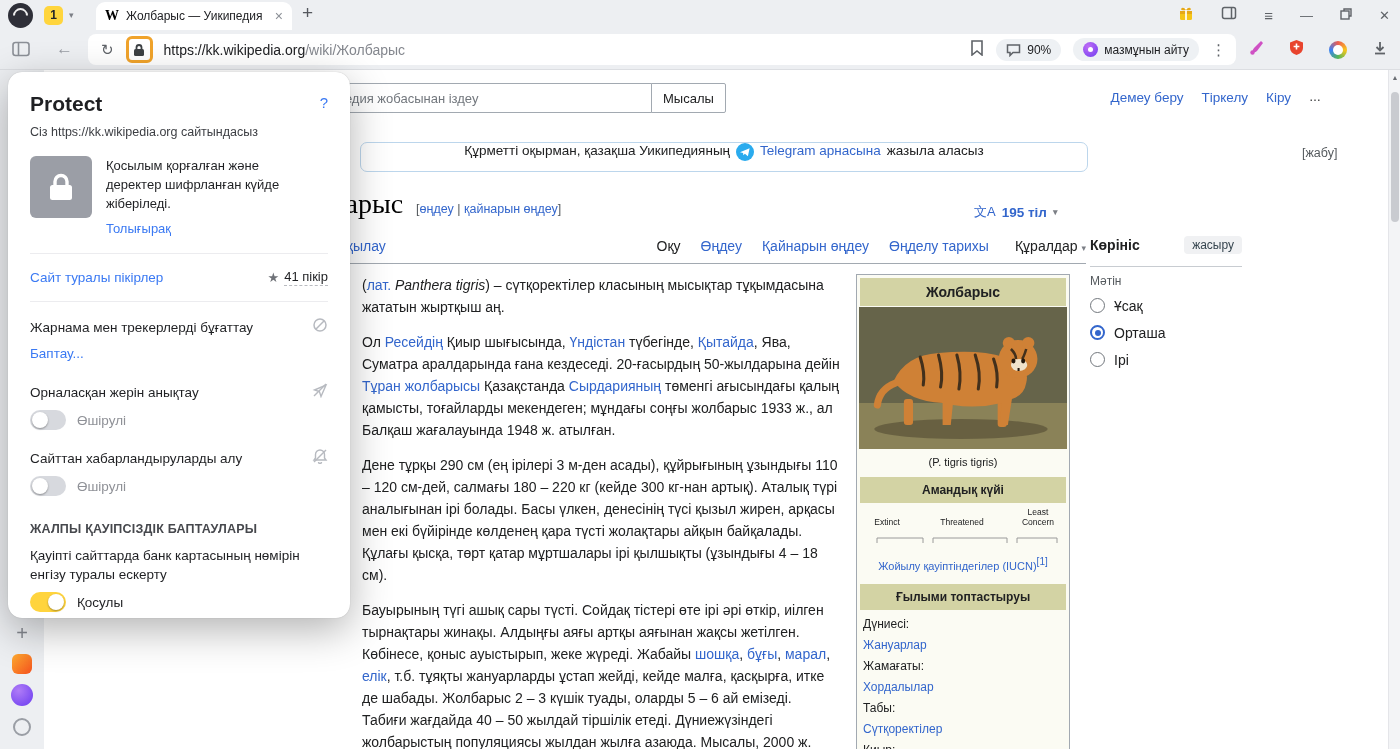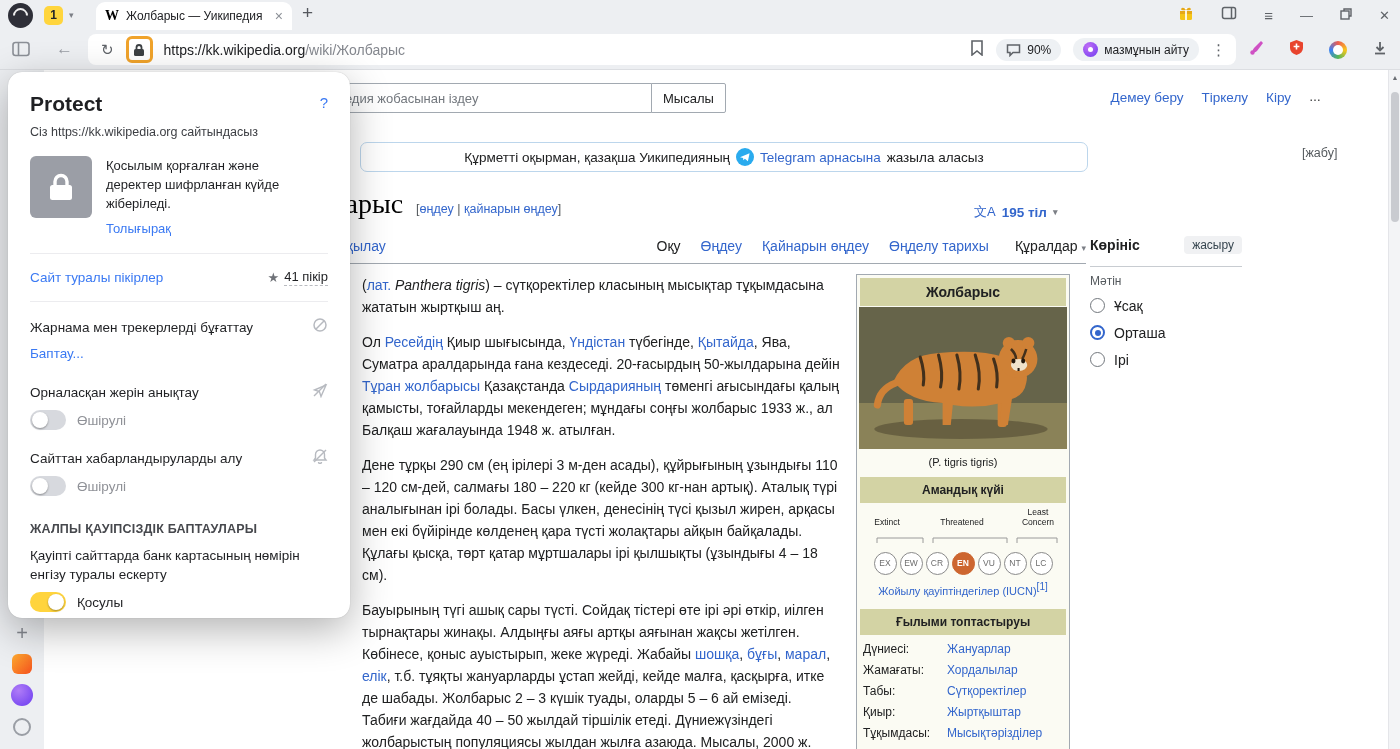--- a/index.html
+++ b/index.html
@@ -58,21 +58,21 @@
   .scroll-up { position:absolute; top:4px; left:0; width:12px; text-align:center; font-size:7px; color:#6a6d73; }
   .scroll-thumb { position:absolute; top:22px; left:2px; width:8px; height:130px; border-radius:4px; background:#c9cbd0; }
 
   .search-input { position:absolute; left:256px; top:13px; width:352px; height:30px; border:1px solid #a2a9b1; border-radius:2px 0 0 2px; font-size:13px; padding:0 9px; color:#202122; font-family:"Liberation Sans",sans-serif; }
   .search-input::placeholder { color:#72777d; }
   .search-btn { position:absolute; left:607px; top:13px; height:30px; padding:0 11px; border:1px solid #a2a9b1; background:#fff; font-size:13px; color:#202122; border-radius:0 2px 2px 0; font-family:"Liberation Sans",sans-serif; }
   .top-links { position:absolute; right:66px; top:20px; display:flex; gap:18px; font-size:13.5px; }
   .top-links .lnk { color:#3366cc; }
   .top-links .dots { color:#202122; letter-spacing:1px; font-size:12px; }
 
-  .banner { position:absolute; left:316px; top:72px; width:728px; height:30px; border:1px solid #bcd6ec; border-radius:7px; display:flex; align-items:center; justify-content:center; font-size:13.5px; color:#202122; gap:6px; background:#fff; }
+  .banner { position:absolute; left:316px; top:72px; width:728px; height:30px; border:1px solid #bcd6ec; border-radius:7px; display:flex; align-items:flex-start; justify-content:center; font-size:13.5px; color:#202122; gap:6px; background:#fff; }
   .banner .blink { color:#3366cc; }
   .banner-close { position:absolute; left:1258px; top:76px; font-size:12.5px; color:#54595d; }
 
   .title-row { position:absolute; left:236px; top:118px; white-space:nowrap; }
   .title-row h1 { display:inline; font-family:"Liberation Serif", serif; font-weight:normal; font-size:28px; color:#000; }
   .edit-links { font-size:12.5px; color:#54595d; margin-left:9px; }
   .lang-btn { position:absolute; left:930px; top:133px; display:flex; align-items:center; gap:6px; color:#3366cc; font-size:13.5px; font-weight:bold; }
   .lang-ico { font-size:13px; font-weight:normal; }
 
   .tabs-row { position:absolute; left:236px; top:158px; width:806px; height:36px; border-bottom:1px solid #a2a9b1; display:flex; align-items:flex-end; gap:20px; padding-bottom:9px; font-size:14px; }
@@ -108,21 +108,21 @@
   .ib-caption { text-align:center; font-size:11px; padding:2px 0 3px; }
   .iucn { padding:4px 2px 6px; text-align:center; }
   .iucn-labels { display:flex; justify-content:space-between; align-items:flex-end; font-size:8.5px; color:#202122; line-height:1.15; padding:0 4px; }
   .iucn-labels span { display:inline-block; }
   .iucn-labels .l1 { width:44px; } .iucn-labels .l2 { width:74px; } .iucn-labels .l3 { width:46px; }
   .iucn-circles { display:flex; justify-content:center; gap:3px; margin-top:2px; }
   .iucn-c { width:23px; height:23px; border-radius:50%; border:1px solid #8a8a8a; color:#6d6d6d; font-size:8.5px; display:flex; align-items:center; justify-content:center; background:#fff; }
   .iucn-c.on { background:#cd6630; border-color:#cd6630; color:#fff; font-weight:bold; }
   .iucn-link { font-size:11px; margin-top:5px; }
   .taxo { padding:3px 4px; }
-  .taxo-row { display:flex; line-height:21px; }
+  .taxo-row { display:flex; line-height:21px;flex-direction:column; }
   .taxo-label { width:84px; color:#202122; flex:none; }
   .taxo-value { color:#3366cc; }
   .taxo-value.i { font-style:italic; }
 
   
   .protect { position:absolute; left:8px; top:72px; width:342px; height:546px; background:#fff; border-radius:14px; box-shadow:0 12px 40px rgba(0,0,0,.30), 0 0 1px rgba(0,0,0,.25); z-index:60; overflow:hidden; color:#1f2023; }
   .p-inner { padding:20px 22px; position:relative; }
   .p-title { font-size:21px; font-weight:600; }
   .p-help { position:absolute; right:22px; top:22px; color:#3a79f3; font-size:15px; }
   .p-site { margin-top:9px; font-size:12.5px; color:#3c3e43; }
@@ -335,29 +335,20 @@
         <div class="ib-sub">Амандық күйі</div>
         <div class="iucn">
           <div class="iucn-labels">
             <span class="l1">Extinct</span>
             <span class="l2">Threatened</span>
             <span class="l3">Least Concern</span>
           </div>
           <svg width="200" height="8">
               <path d="M14 8 V3 H60 V8 M70 8 V3 H144 V8 M154 8 V3 H194 V8" stroke="#9a9a9a" fill="none"></path>
             </svg>
-          <div class="iucn-circles">
-            <span class="iucn-c">EX</span>
-            <span class="iucn-c">EW</span>
-            <span class="iucn-c">CR</span>
-            <span class="iucn-c on">EN</span>
-            <span class="iucn-c">VU</span>
-            <span class="iucn-c">NT</span>
-            <span class="iucn-c">LC</span>
-          </div>
           <div class="iucn-link"><span class="sg-link">Жойылу қауіптіндегілер (IUCN)</span><span class="sg-sup sg-link">[1]</span></div>
         </div>
         <div class="ib-sub">Ғылыми топтастыруы</div>
         <div class="taxo">
           <div class="taxo-row">
               <span class="taxo-label">Дүниесі:</span>
               <span class="taxo-value">Жануарлар</span>
             </div>
           <div class="taxo-row">
               <span class="taxo-label">Жамағаты:</span>

